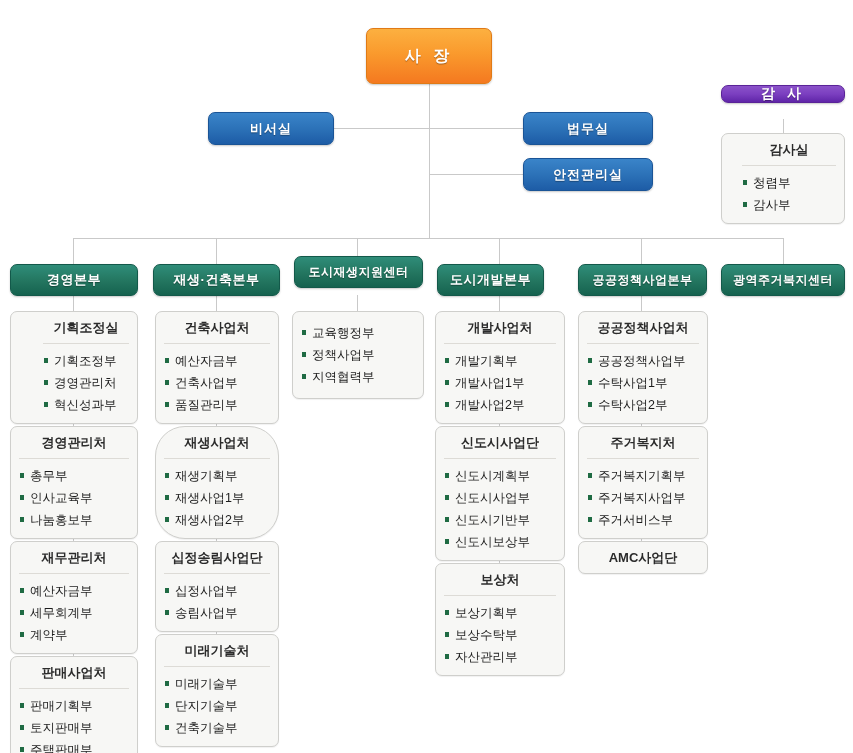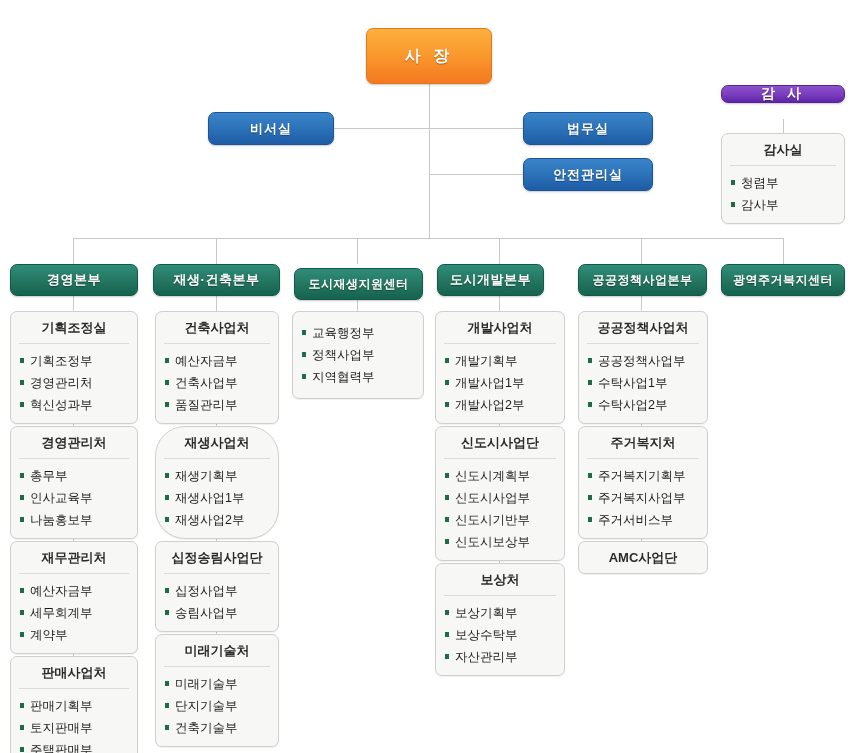--- a/index.html
+++ b/index.html
@@ -122,33 +122,33 @@
   </div>
 
   <div class="pill pill-staff" style="left:523px; top:158px; width:130px; height:33px;">
     <span>안전관리실</span>
   </div>
 
   <div class="pill pill-audit" style="left:721px; top:85px; width:124px; height:18px;">
     <span>감 사</span>
   </div>
 
-  <div class="card" style="left:721px; top:133px; width:124px;">
+  <div class="card" style="left:721px; top:133px; width:124px;padding-left:12px;">
     <div class="card-title">감사실</div>
     <ul class="card-list">
       <li><span class="bullet"></span><span>청렴부</span></li>
       <li><span class="bullet"></span><span>감사부</span></li>
     </ul>
   </div>
 
   <div id="columns">
       <div class="pill pill-div" style="left: 10px; top: 264px; width: 128px; height: 32px;">
         <span>경영본부</span>
       </div>
-      <div class="card" style="left: 10px; top: 311px; width: 128px;">
+      <div class="card" style="left: 10px; top: 311px; width: 128px; padding-left: 24px;">
         <div class="card-title">기획조정실</div>
         <ul class="card-list">
           <li><span class="bullet"></span><span>기획조정부</span></li>
           <li><span class="bullet"></span><span>경영관리처</span></li>
           <li><span class="bullet"></span><span>혁신성과부</span></li>
         </ul>
       </div>
       <div class="card" style="left: 10px; top: 426px; width: 128px;">
         <div class="card-title">경영관리처</div>
         <ul class="card-list">
@@ -200,21 +200,21 @@
         </ul>
       </div>
       <div class="card" style="left: 155px; top: 634px; width: 124px;">
         <div class="card-title">미래기술처</div>
         <ul class="card-list">
           <li><span class="bullet"></span><span>미래기술부</span></li>
           <li><span class="bullet"></span><span>단지기술부</span></li>
           <li><span class="bullet"></span><span>건축기술부</span></li>
         </ul>
       </div>
-      <div class="pill pill-div" style="left: 294px; top: 268px; width: 129px; height: 32px;">
+      <div class="pill pill-div" style="left: 294px; top: 256px; width: 129px; height: 32px;">
         <span style="font-size: 12px;">도시재생지원센터</span>
       </div>
       <div class="card noheader" style="left: 292px; top: 311px; width: 132px;">
         <ul class="card-list">
           <li><span class="bullet"></span><span>교육행정부</span></li>
           <li><span class="bullet"></span><span>정책사업부</span></li>
           <li><span class="bullet"></span><span>지역협력부</span></li>
         </ul>
       </div>
       <div class="pill pill-div" style="left: 437px; top: 264px; width: 107px; height: 32px;">

